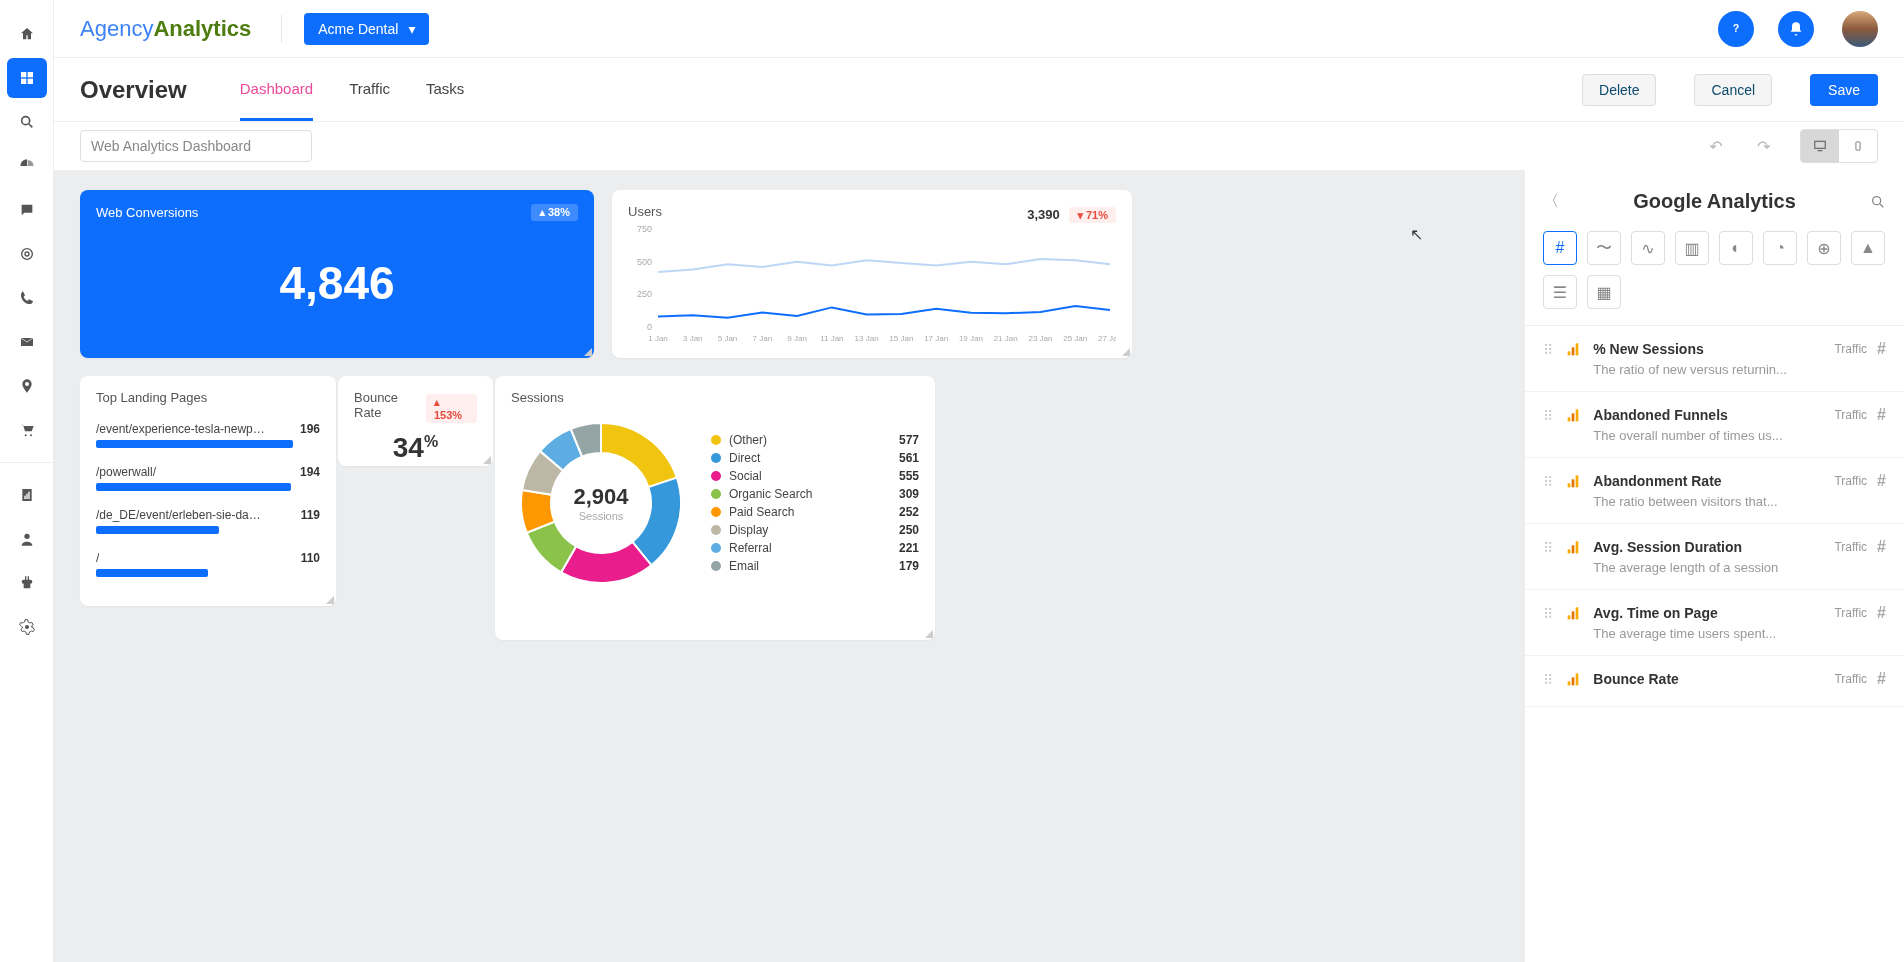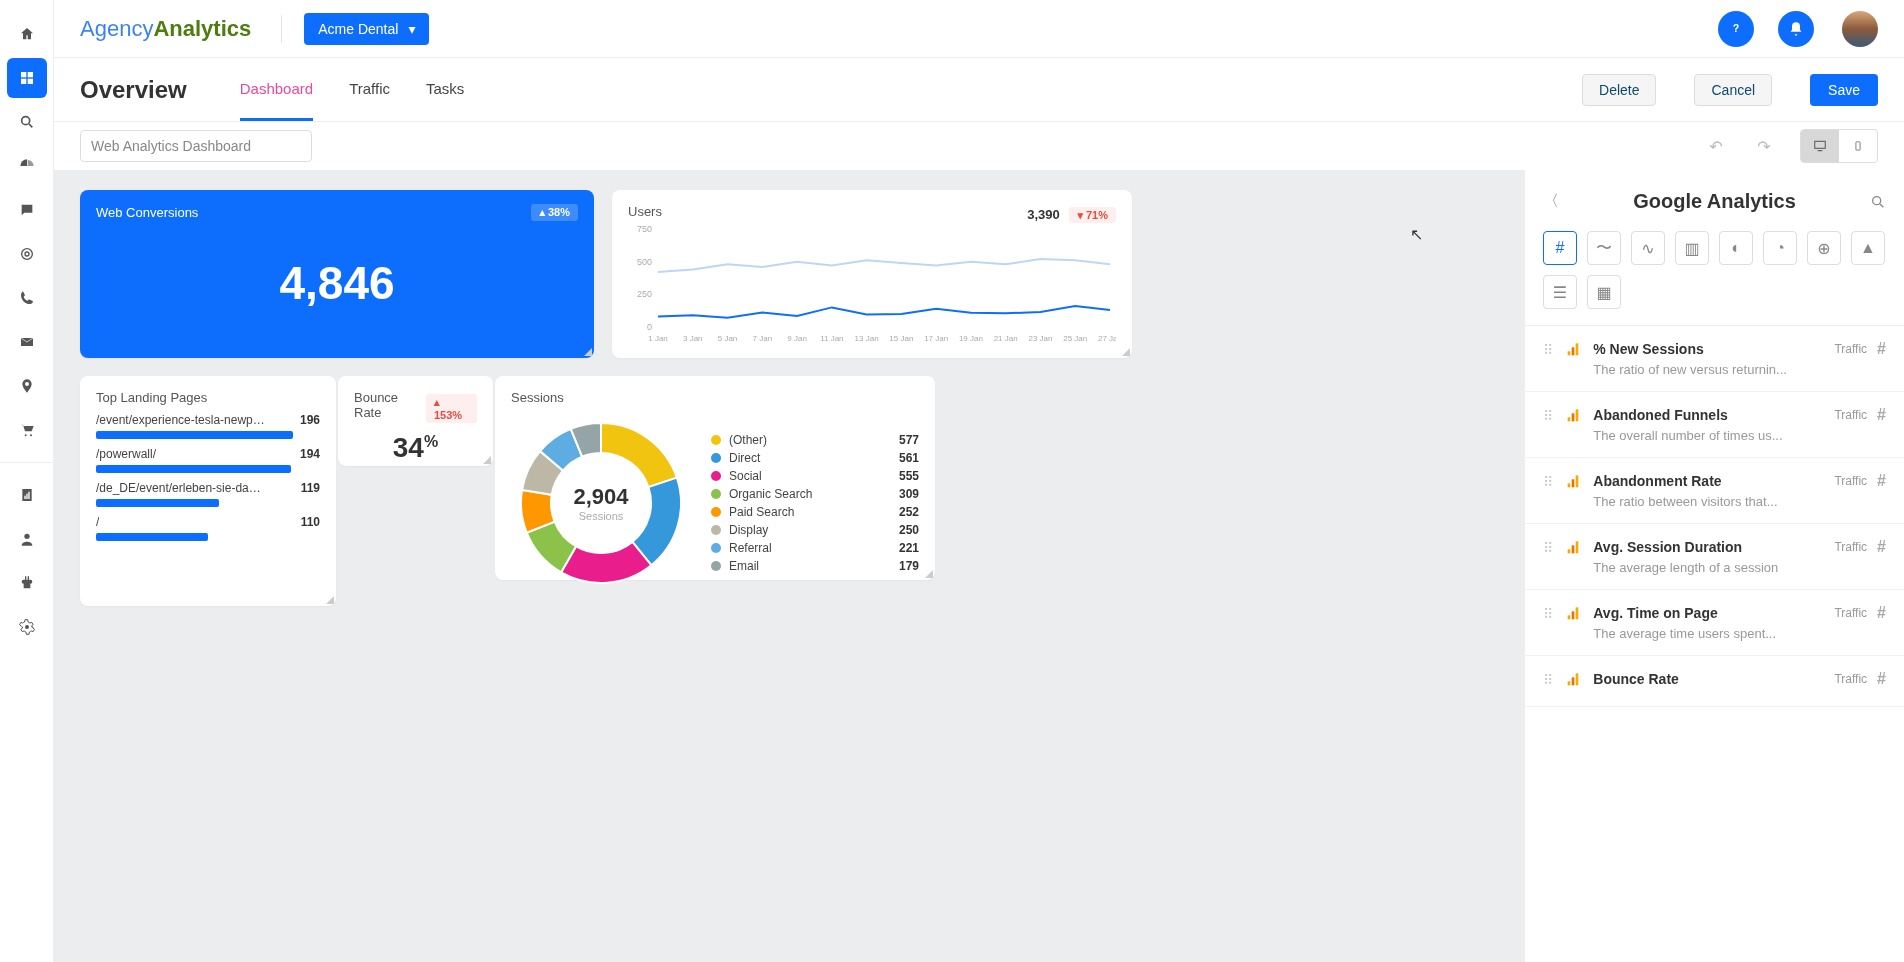--- a/index.html
+++ b/index.html
@@ -41,26 +41,26 @@
 .badge { background: rgba(255,255,255,0.2); padding: 2px 8px; border-radius: 3px; font-size: 11px; font-weight: 600; }
 .badge-red { background: #fee; color: #e74c3c; }
 .badge-green { background: #e6f7e6; color: #2ecc71; }
 .big-num { font-size: 46px; font-weight: 800; text-align: center; flex: 1; display: flex; align-items: center; justify-content: center; }
 .card-users { width: 520px; height: 168px; }
 .row2 { display: flex; gap: 2px; }
 .card-landing { width: 256px; height: 230px; }
 .card-bounce { width: 155px; height: 90px; }
 .card-pages { width: 155px; height: 120px; }
 .col-mid { display: flex; flex-direction: column; gap: 16px; }
-.card-sessions { width: 440px; height: 204px; }
+.card-sessions { width: 440px; height: 264px; }
 .stat-title { font-size: 13px; color: #555; margin-bottom: 6px; }
 .stat-title-row { display: flex; justify-content: space-between; align-items: center; }
 .stat-val { font-size: 28px; font-weight: 800; text-align: center; margin-top: 6px; }
 .stat-val sup { font-size: 16px; font-weight: 700; }
-.lp-row { margin-top: 8px; }
+.lp-row { margin-top: 17px; }
 .lp-head { display: flex; justify-content: space-between; font-size: 12px; }
 .lp-path { color: #444; white-space: nowrap; overflow: hidden; text-overflow: ellipsis; max-width: 170px; }
 .lp-val { font-weight: 700; color: #333; }
 .lp-bar { height: 8px; background: #0d6efd; border-radius: 2px; margin-top: 4px; }
 .donut-wrap { display: flex; align-items: center; gap: 20px; margin-top: 8px; }
 .donut-center { position: absolute; left: 50%; top: 50%; transform: translate(-50%,-50%); text-align: center; }
 .donut-center .v { font-size: 22px; font-weight: 800; }
 .donut-center .l { font-size: 11px; color: #aaa; }
 .legend { font-size: 12px; flex: 1; }
 .legend-row { display: flex; align-items: center; gap: 8px; padding: 2px 0; }

